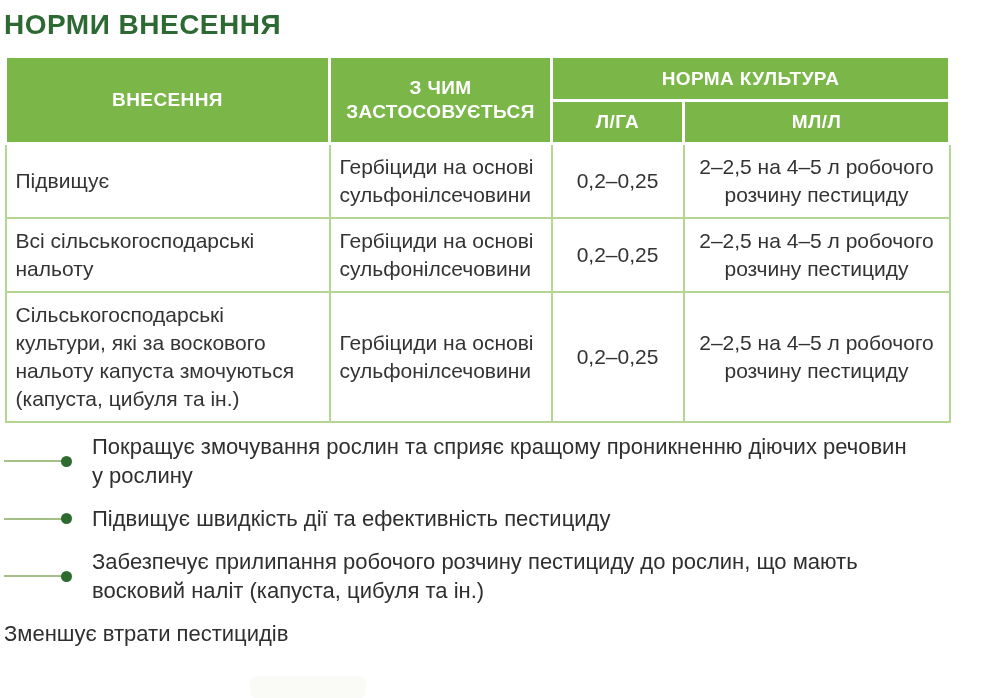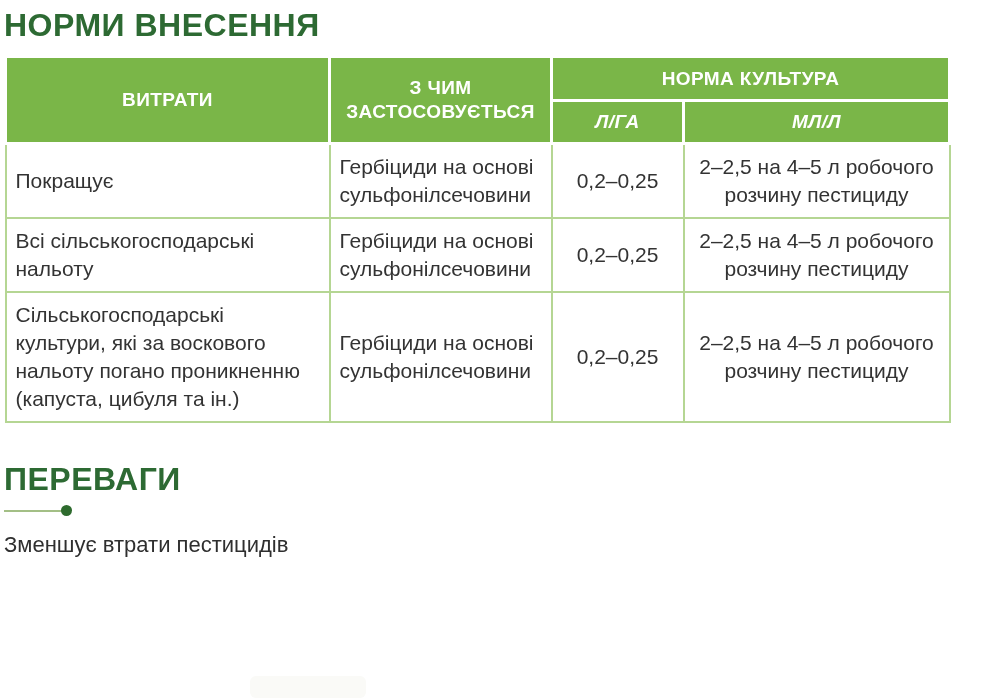--- a/index.html
+++ b/index.html
@@ -7,21 +7,21 @@
   body {
     background: #ffffff;
     font-family: "Liberation Sans", sans-serif;
     color: #333333;
     position: relative;
     overflow: hidden;
   }
   .page { padding: 8px 0 0 4px; }
 
   .section-title {
-    font-size: 32px;
+    font-size: 28px;
     font-weight: bold;
     color: #2d6a33;
     letter-spacing: 0.5px;
     line-height: 34px;
   }
   .title-top { margin-bottom: 13px; }
   .title-advantages { margin-top: 39px; }
 
   
   table.rates {
@@ -44,21 +44,21 @@
   table.rates td {
     border: 2px solid #b5d693;
     background: #ffffff;
     font-size: 21px;
     line-height: 28px;
     color: #333333;
     vertical-align: middle;
     padding: 8px 9px;
   }
   tr.hdr-top th { height: 44px; }
-  tr.hdr-sub th { height: 43px; font-style: italic; }
+  tr.hdr-sub th { height: 43px; }
   td.cell-culture, td.cell-applied { text-align: left; }
   td.cell-lha, td.cell-mll { text-align: center; }
   tr.row-1 td, tr.row-2 td { height: 64px; }
   tr.row-3 td { height: 105px; }
 
   
   ul.advantages {
     list-style: none;
     margin-top: 9px;
     width: 940px;
@@ -115,59 +115,73 @@
 
   <table class="rates">
     <colgroup>
       <col style="width:324px">
       <col style="width:222px">
       <col style="width:132px">
       <col style="width:266px">
     </colgroup>
     <thead>
       <tr class="hdr-top">
-        <th rowspan="2">ВИТРАТИ</th>
+        <th rowspan="2">ВНЕСЕННЯ</th>
         <th rowspan="2">З ЧИМ ЗАСТОСОВУЄТЬСЯ</th>
         <th colspan="2">НОРМА КУЛЬТУРА</th>
       </tr>
       <tr class="hdr-sub">
         <th>Л/ГА</th>
         <th>МЛ/Л</th>
       </tr>
     </thead>
     <tbody>
       <tr class="row-1">
-        <td class="cell-culture">Покращує</td>
+        <td class="cell-culture">Підвищує</td>
         <td class="cell-applied">Гербіциди на основі сульфонілсечовини</td>
         <td class="cell-lha">0,2–0,25</td>
         <td class="cell-mll">2–2,5 на 4–5 л робочого розчину пестициду</td>
       </tr>
       <tr class="row-2">
         <td class="cell-culture">Всі сільськогосподарські нальоту</td>
         <td class="cell-applied">Гербіциди на основі сульфонілсечовини</td>
         <td class="cell-lha">0,2–0,25</td>
         <td class="cell-mll">2–2,5 на 4–5 л робочого розчину пестициду</td>
       </tr>
       <tr class="row-3">
-        <td class="cell-culture">Сільськогосподарські культури, які за воскового нальоту погано проникненню (капуста, цибуля та ін.)</td>
+        <td class="cell-culture">Сільськогосподарські культури, які за воскового нальоту капуста змочуються (капуста, цибуля та ін.)</td>
         <td class="cell-applied">Гербіциди на основі сульфонілсечовини</td>
         <td class="cell-lha">0,2–0,25</td>
         <td class="cell-mll">2–2,5 на 4–5 л робочого розчину пестициду</td>
       </tr>
     </tbody>
   </table>
 
-  <h2 class="section-title title-advantages">ПЕРЕВАГИ</h2>
 
   <ul class="advantages">
     <li>
       <span class="bullet-marker">
         <span class="bullet-line"></span>
         <span class="bullet-dot"></span>
       </span>
+      <span class="bullet-text">Покращує змочування рослин та сприяє кращому проникненню діючих речовин у рослину</span>
+    </li>
+    <li>
+      <span class="bullet-marker">
+        <span class="bullet-line"></span>
+        <span class="bullet-dot"></span>
+      </span>
+      <span class="bullet-text">Підвищує швидкість дії та ефективність пестициду</span>
+    </li>
+    <li>
+      <span class="bullet-marker">
+        <span class="bullet-line"></span>
+        <span class="bullet-dot"></span>
+      </span>
+      <span class="bullet-text">Забезпечує прилипання робочого розчину пестициду до рослин, що мають восковий наліт (капуста, цибуля та ін.)</span>
     </li>
     <li>
 
       <span class="bullet-text">Зменшує втрати пестицидів</span>
     </li>
   </ul>
 
 </div>
 
 <div class="faint-artifact"></div>

